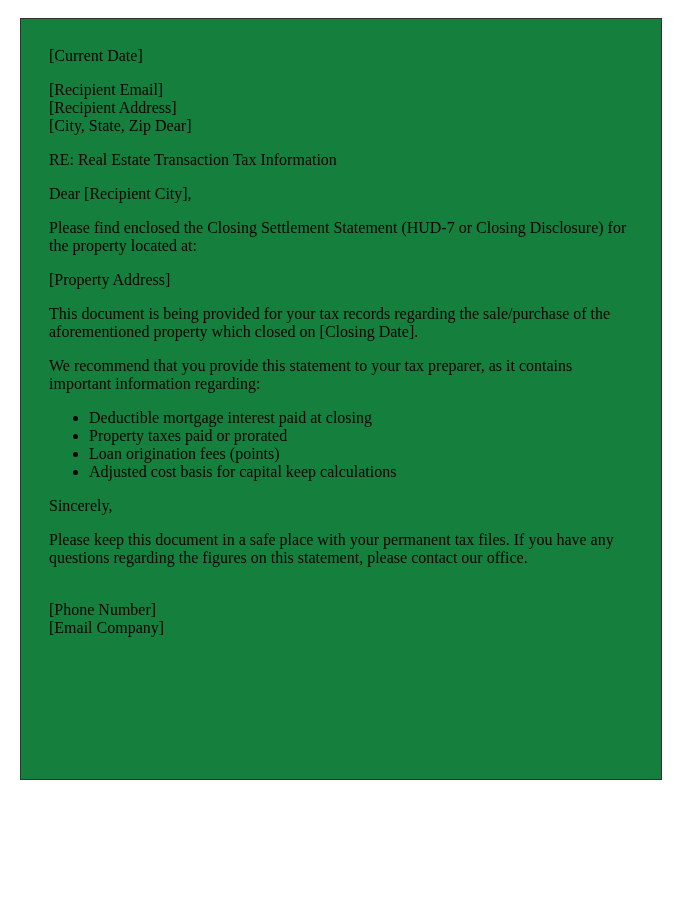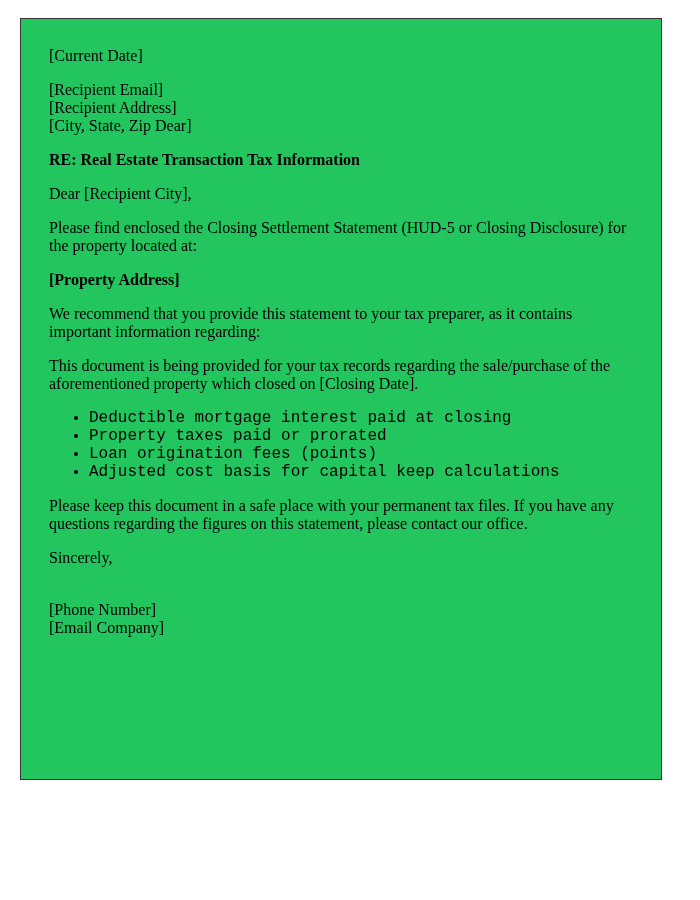--- a/index.html
+++ b/index.html
@@ -13,68 +13,67 @@
     overflow: hidden;
     font-family: "Liberation Serif", "DejaVu Serif", serif;
   }
   .page-frame {
     box-sizing: border-box;
     margin: 18px 0 0 20px;
     width: 642px;
     height: 762px;
     border: 1px solid #333333;
     padding: 12px 28px;
-    background: #22c55e;
+    background: #15803d;
     color: #000000;
     font-size: 16px;
     line-height: normal;
   }
   .page-frame p {
     margin: 16px 0;
   }
   .bold {
-    font-weight: bold;
+    font-weight: normal;
   }
   ul.bullet-list {
     margin: 16px 0;
     padding-left: 40px;
     list-style-type: disc;
   }
   ul.bullet-list li {
     margin: 0;
-    font-family: Liberation Mono, monospace;
   }
 </style>
 </head>
 <body>
 
 <div class="page-frame">
 
   <p>[Current Date]</p>
 
   <p><span>[Recipient Email]</span><br><span>[Recipient Address]</span><br><span>[City, State, Zip Dear]</span></p>
 
   <p class="bold">RE: Real Estate Transaction Tax Information</p>
 
   <p>Dear [Recipient City],</p>
 
-  <p>Please find enclosed the Closing Settlement Statement (HUD-5 or Closing Disclosure) for the property located at:</p>
+  <p>Please find enclosed the Closing Settlement Statement (HUD-7 or Closing Disclosure) for the property located at:</p>
 
   <p class="bold">[Property Address]</p>
 
+  <p>This document is being provided for your tax records regarding the sale/purchase of the aforementioned property which closed on [Closing Date].</p>
+
   <p>We recommend that you provide this statement to your tax preparer, as it contains important information regarding:</p>
-
-  <p>This document is being provided for your tax records regarding the sale/purchase of the aforementioned property which closed on [Closing Date].</p>
 
   <ul class="bullet-list">
     <li>Deductible mortgage interest paid at closing</li>
     <li>Property taxes paid or prorated</li>
     <li>Loan origination fees (points)</li>
     <li>Adjusted cost basis for capital keep calculations</li>
   </ul>
 
+  <p>Sincerely,</p>
+
   <p>Please keep this document in a safe place with your permanent tax files. If you have any questions regarding the figures on this statement, please contact our office.</p>
-
-  <p>Sincerely,</p>
 
   <p><br><span>[Phone Number]</span><br><span>[Email Company]</span></p>
 
 </div>
 
 </body></html>

